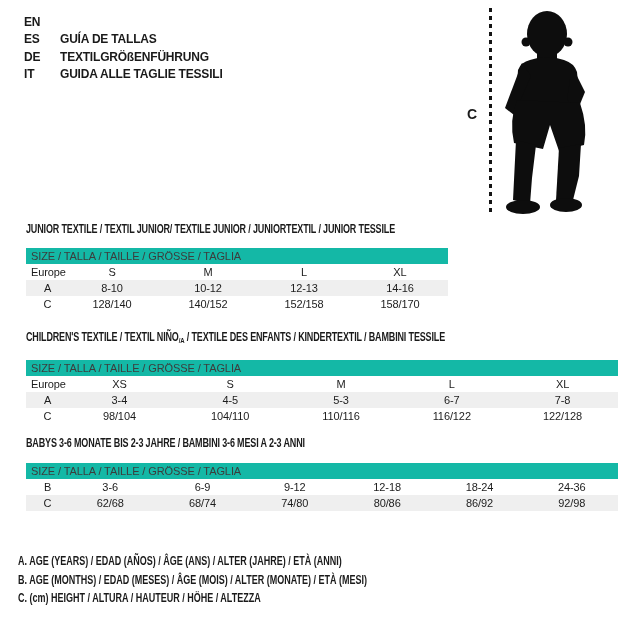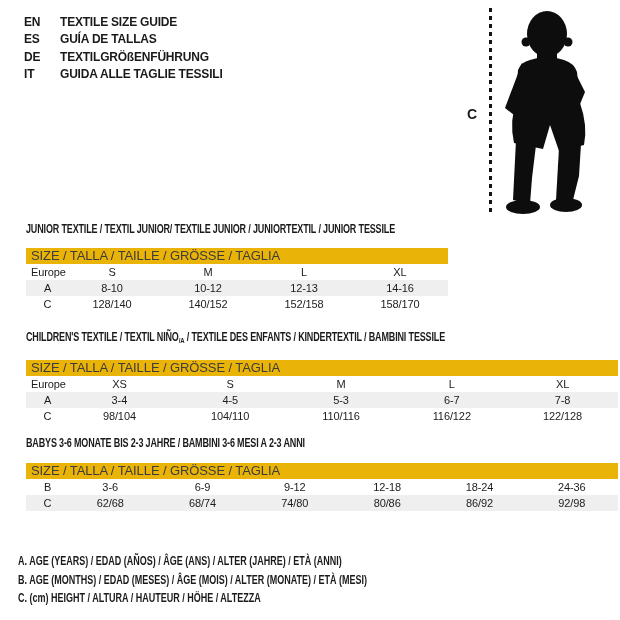--- a/index.html
+++ b/index.html
@@ -28,42 +28,41 @@
   #t2 { top:330px; width:592px; }
   #t3 { top:436px; width:592px; }
 
   .tbl-title { font-weight:bold; font-size:12px; line-height:14px;
                margin-bottom:12px; white-space:nowrap; letter-spacing:-0.2px; }
   #t3 .tbl-title { margin-bottom:13px; }
   .cond { display:inline-block; transform:scaleX(0.75); transform-origin:0 50%;
           white-space:nowrap; }
   .sub { font-size:8px; vertical-align:-2px; }
 
-  .size-bar { background:#eab308; color:#3c3c3c; font-size:13px;
+  .size-bar { background:#14b8a6; color:#3c3c3c; font-size:11px;
               height:16px; line-height:16px; padding-left:5px;
               letter-spacing:-0.1px; white-space:nowrap; box-sizing:border-box; }
 
   table { border-collapse:collapse; table-layout:fixed; width:100%; }
   td { font-size:11px; height:16px; text-align:center; padding:0;
        white-space:nowrap; letter-spacing:-0.1px; color:#1c1c1c; }
   td.lbl { text-align:center; padding-left:5px; }
   col.c-lbl { width:38px; }
   tr.alt { background:#efefef; }
 
   
   .footnotes { left:18px; top:552px; }
   .fn-line { line-height:18.5px; font-weight:bold; font-size:12px; white-space:nowrap; }
 </style>
 </head>
 <body>
 
 <div class="abs langs">
   <div class="lang-row">
     <span class="lang-code">EN</span>
-    <span class="lang-label">TEXTILE SIZE GUIDE</span>
   </div>
   <div class="lang-row">
     <span class="lang-code">ES</span>
     <span class="lang-label">GUÍA DE TALLAS</span>
   </div>
   <div class="lang-row">
     <span class="lang-code">DE</span>
     <span class="lang-label">TEXTILGRÖßENFÜHRUNG</span>
   </div>
   <div class="lang-row">

